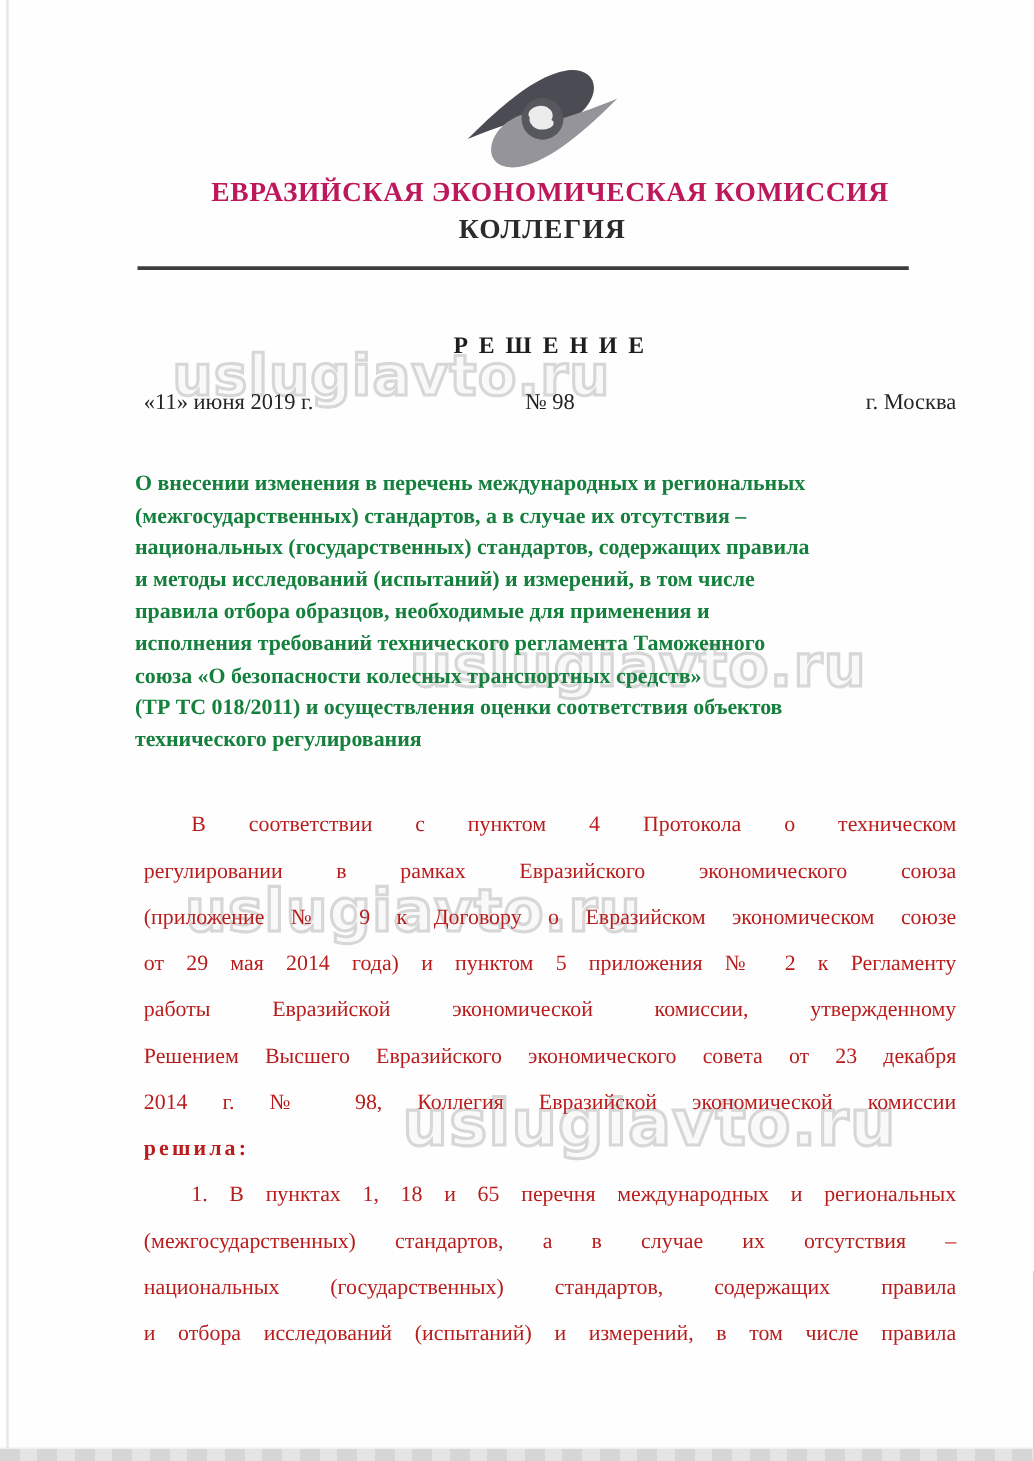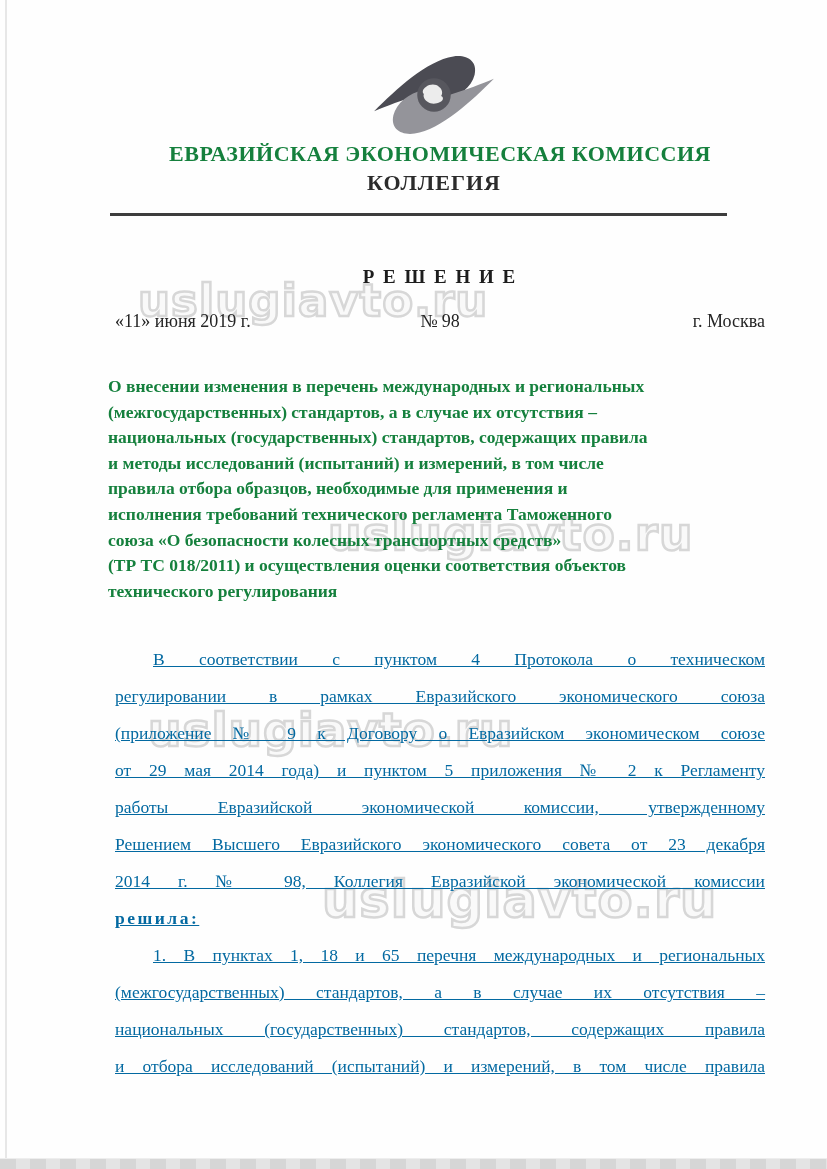--- a/index.html
+++ b/index.html
@@ -32,21 +32,21 @@
   }
   .wm1{left:138px;top:274px;font-size:45px;}
   .wm2{left:328px;top:506px;font-size:47px;}
   .wm3{left:148px;top:702px;font-size:47px;}
   .wm4{left:322px;top:870px;font-size:51px;}
   
   .content{position:absolute;left:0;top:0;width:100%;height:100%;z-index:2;}
   .logo{position:absolute;left:368px;top:50px;width:132px;height:90px;}
   .org-name{
     position:absolute;left:115px;width:650px;top:141px;
-    text-align:center;font-weight:bold;font-size:22px;letter-spacing:0.5px;color:#15803d;
+    text-align:center;font-weight:bold;font-size:22px;letter-spacing:0.5px;color:#be185d;
   }
   .org-division{
     position:absolute;left:109px;width:650px;top:170px;
     text-align:center;font-weight:bold;font-size:22px;letter-spacing:1px;color:#2b2b2b;
   }
   .rule{position:absolute;left:110px;top:213px;width:617px;height:3px;background:#3d3d3d;}
   .decision-heading{
     position:absolute;left:115px;width:650px;top:266px;
     text-align:center;font-weight:bold;font-size:19px;letter-spacing:2px;color:#1d1d1d;
   }
@@ -54,21 +54,21 @@
     position:absolute;left:115px;width:650px;top:311px;
     display:flex;align-items:flex-start;font-size:18px;
   }
   .meta .left{flex:1;text-align:left;}
   .meta .center{flex:0 0 auto;font-weight:normal;}
   .meta .right{flex:1;text-align:right;}
   .doc-title{
     position:absolute;left:108px;width:664px;top:374px;
     text-align:left;font-weight:bold;font-size:17.5px;line-height:25.6px;color:#15803d;
   }
-  .body-block{position:absolute;left:115px;width:650px;font-size:17.5px;color:#0369a1;text-decoration:underline;}
+  .body-block{position:absolute;left:115px;width:650px;font-size:17.5px;color:#b91c1c;}
   .p1{top:641px;}
   .p2{top:937px;}
   .b-line{line-height:37px;text-align:justify;text-align-last:justify;}
   .b-line.indent{padding-left:38px;}
   .b-line.resolve{text-align-last:left;font-weight:bold;letter-spacing:2.5px;}
 </style>
 </head>
 <body>
 
 <div class="page">

